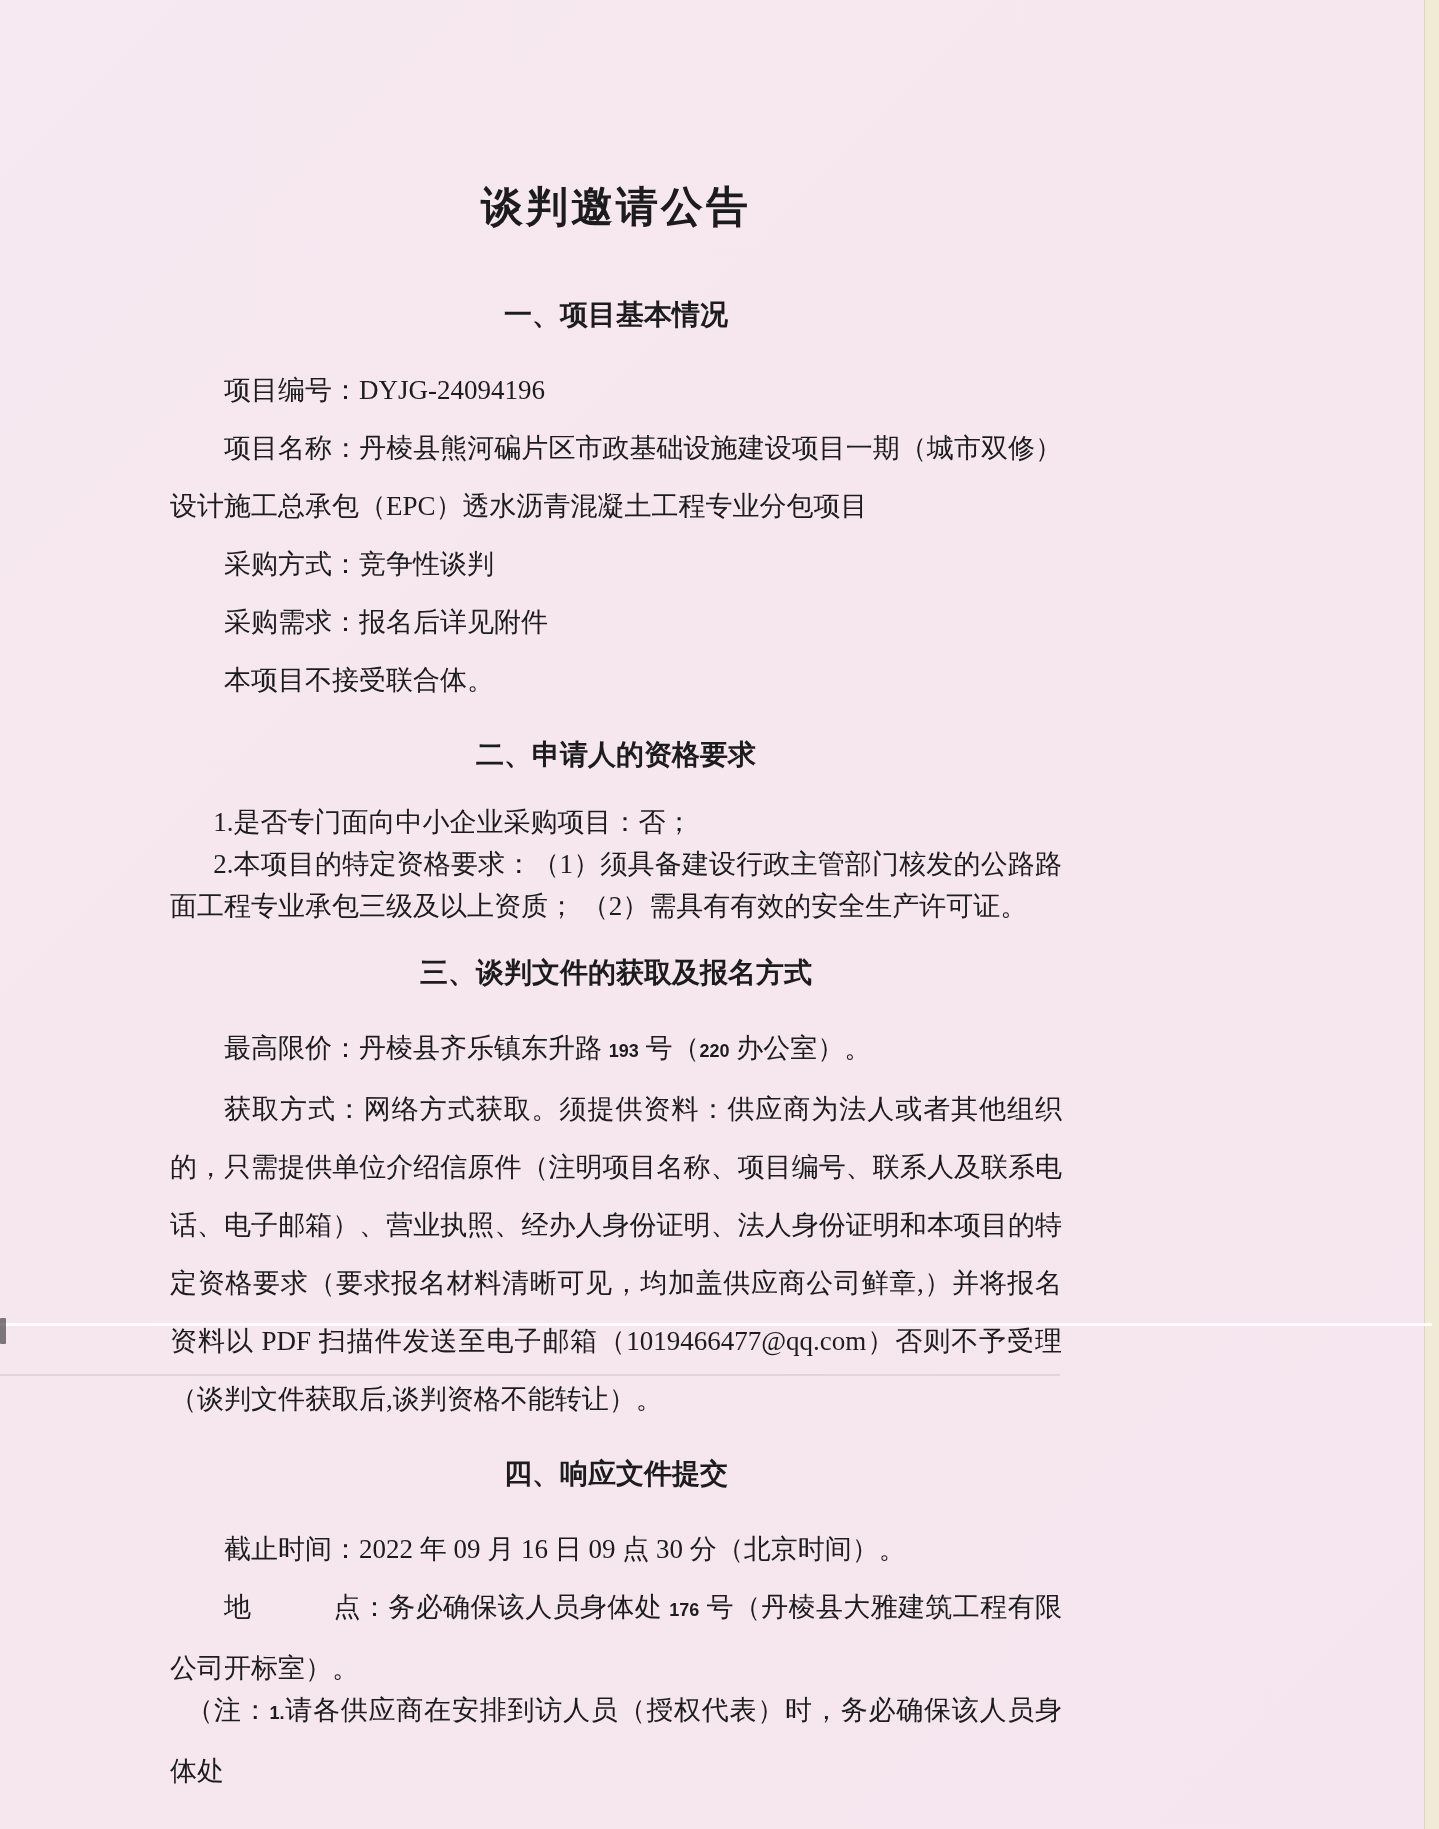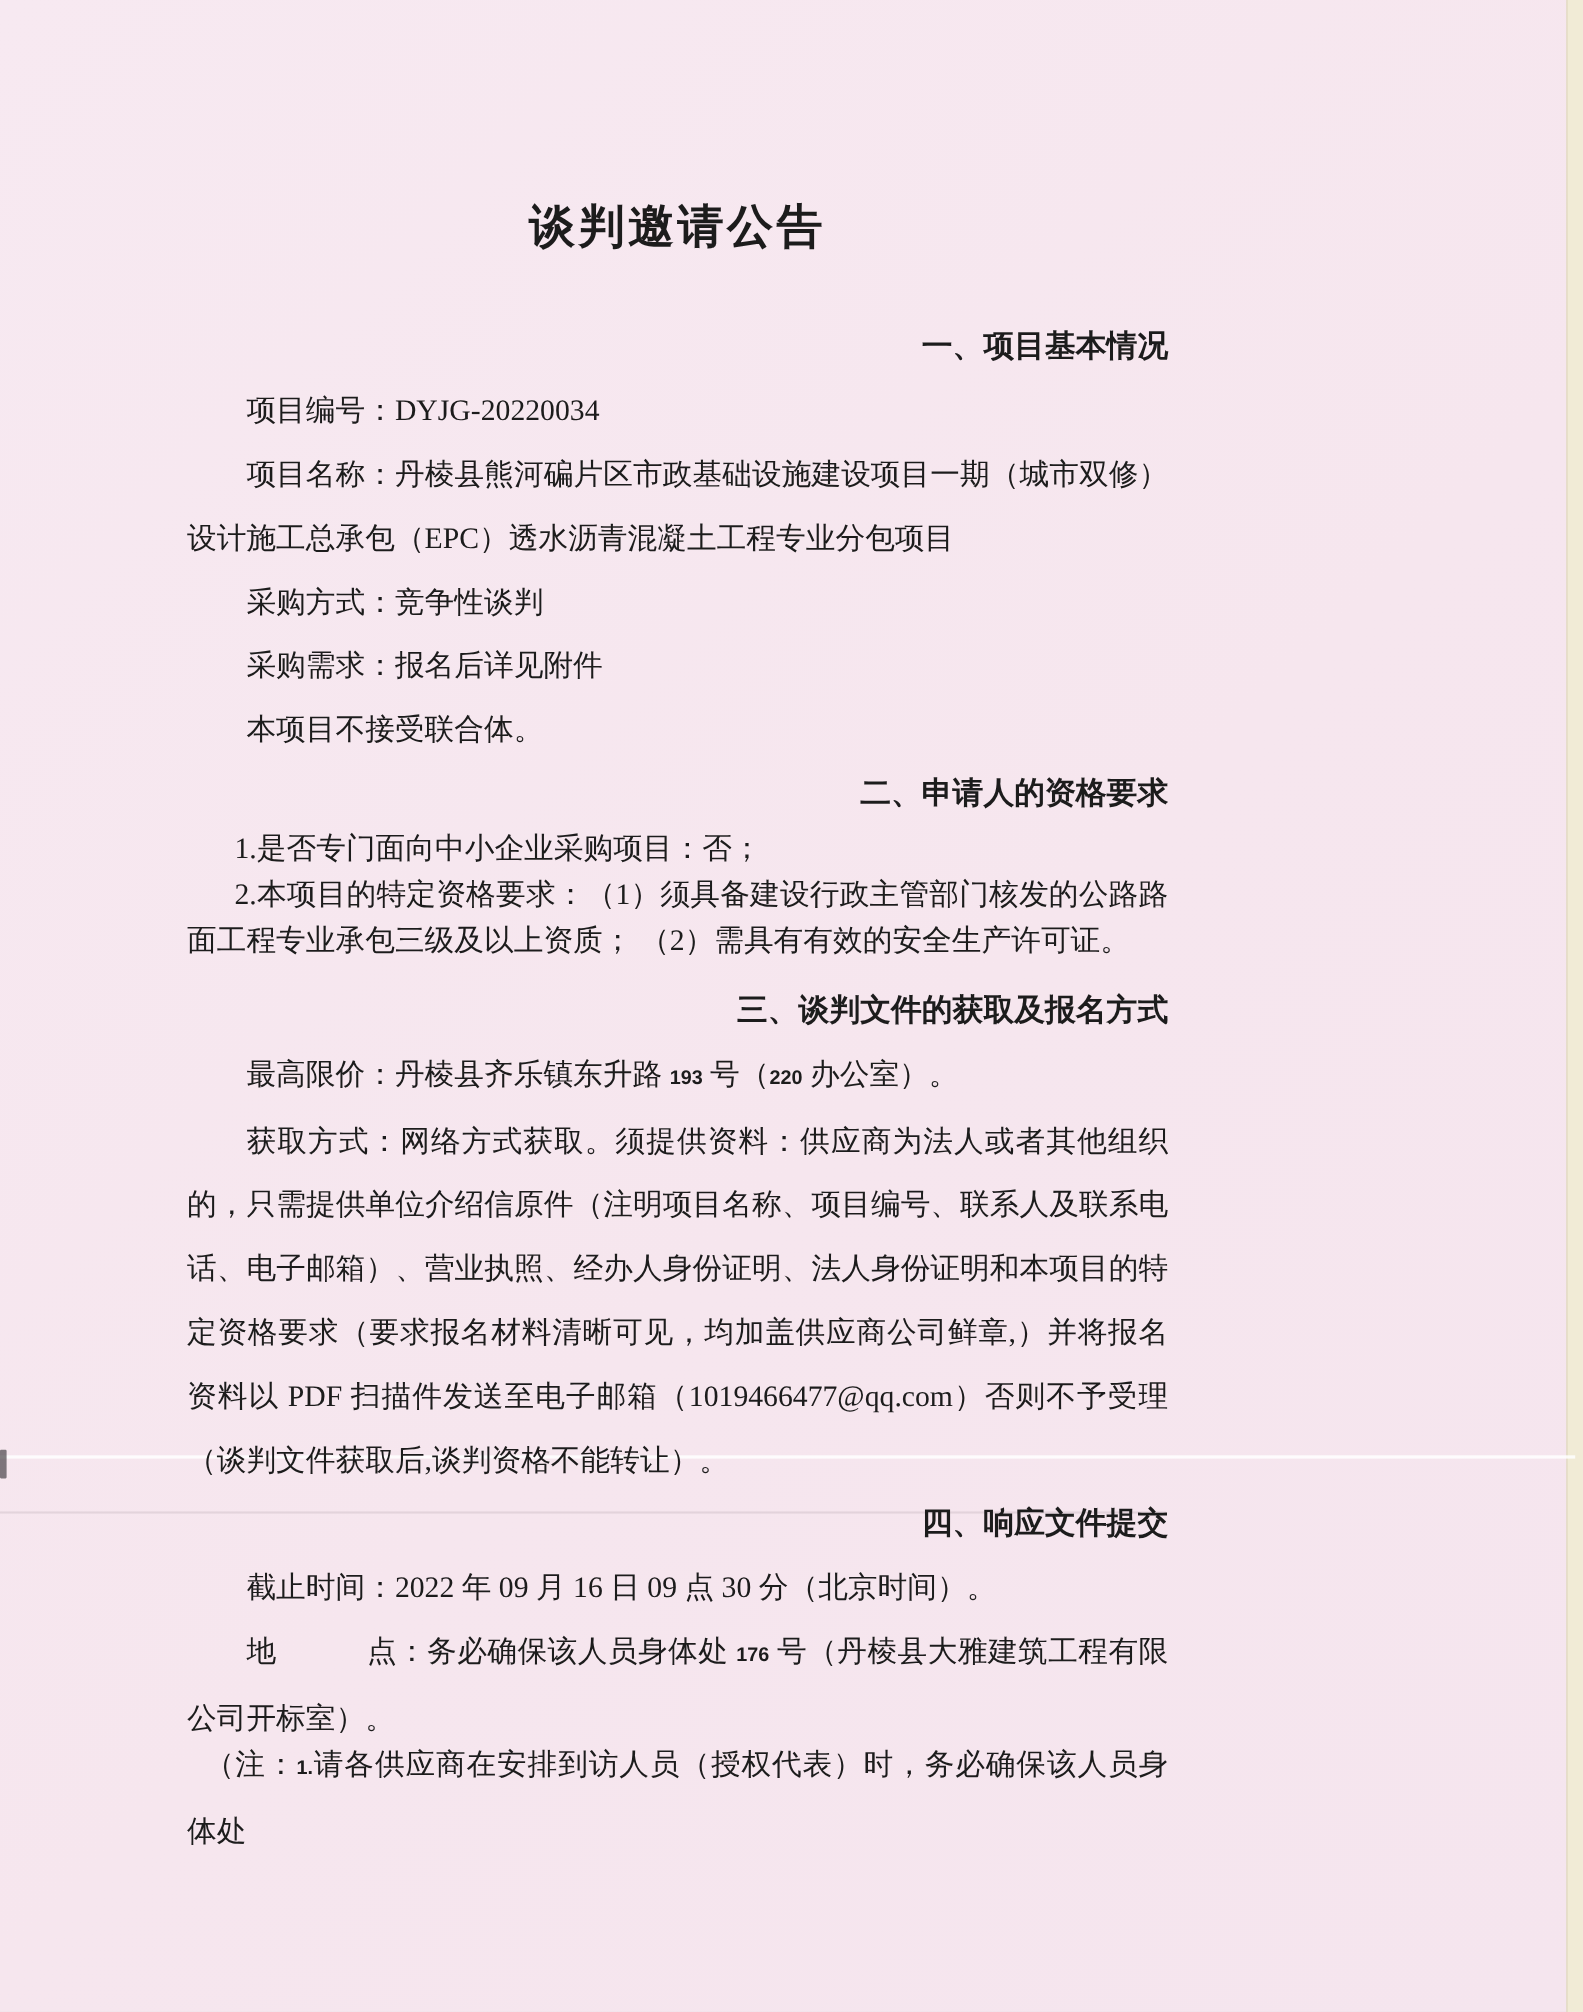--- a/index.html
+++ b/index.html
@@ -35,21 +35,21 @@
     text-align:justify;
   }
   .doc-title {
     font-size:42px; font-weight:bold; letter-spacing:3px;
     line-height:50px; text-align:center;
     margin:0 0 54px 0;
   }
   .heading {
     font-family:"Liberation Sans","DejaVu Sans",sans-serif;
     font-weight:bold; font-size:28px;
-    margin:0; text-align:right;
+    margin:17px; text-align:center;
   }
   .para { margin:0; text-indent:2em; }
   .tight-group { margin:0 0 13px 0; }
   .tight-item { margin:0; line-height:42px; text-indent:1.6em; }
   .note-para { margin:-16px 0 0 0; text-indent:0.6em; }
   .num {
     font-family:"Liberation Sans","DejaVu Sans",sans-serif;
     font-weight:bold; font-size:18px;
   }
 </style>
@@ -61,21 +61,21 @@
   <div class="edge-strip"></div>
   <div class="scan-line-white"></div>
   <div class="scan-line-gray"></div>
   <div class="scan-mark-left"></div>
 
   <div class="content">
 
     <h1 class="doc-title">谈判邀请公告</h1>
 
     <h2 class="heading">一、项目基本情况</h2>
-    <p class="para">项目编号：DYJG-20220034</p>
+    <p class="para">项目编号：DYJG-24094196</p>
     <p class="para">项目名称：丹棱县熊河碥片区市政基础设施建设项目一期（城市双修）设计施工总承包（EPC）透水沥青混凝土工程专业分包项目</p>
     <p class="para">采购方式：竞争性谈判</p>
     <p class="para">采购需求：报名后详见附件</p>
     <p class="para">本项目不接受联合体。</p>
 
     <h2 class="heading">二、申请人的资格要求</h2>
     <div class="tight-group">
       <p class="tight-item">1.是否专门面向中小企业采购项目：否；</p>
       <p class="tight-item">2.本项目的特定资格要求：（1）须具备建设行政主管部门核发的公路路面工程专业承包三级及以上资质； （2）需具有有效的安全生产许可证。</p>
     </div>

